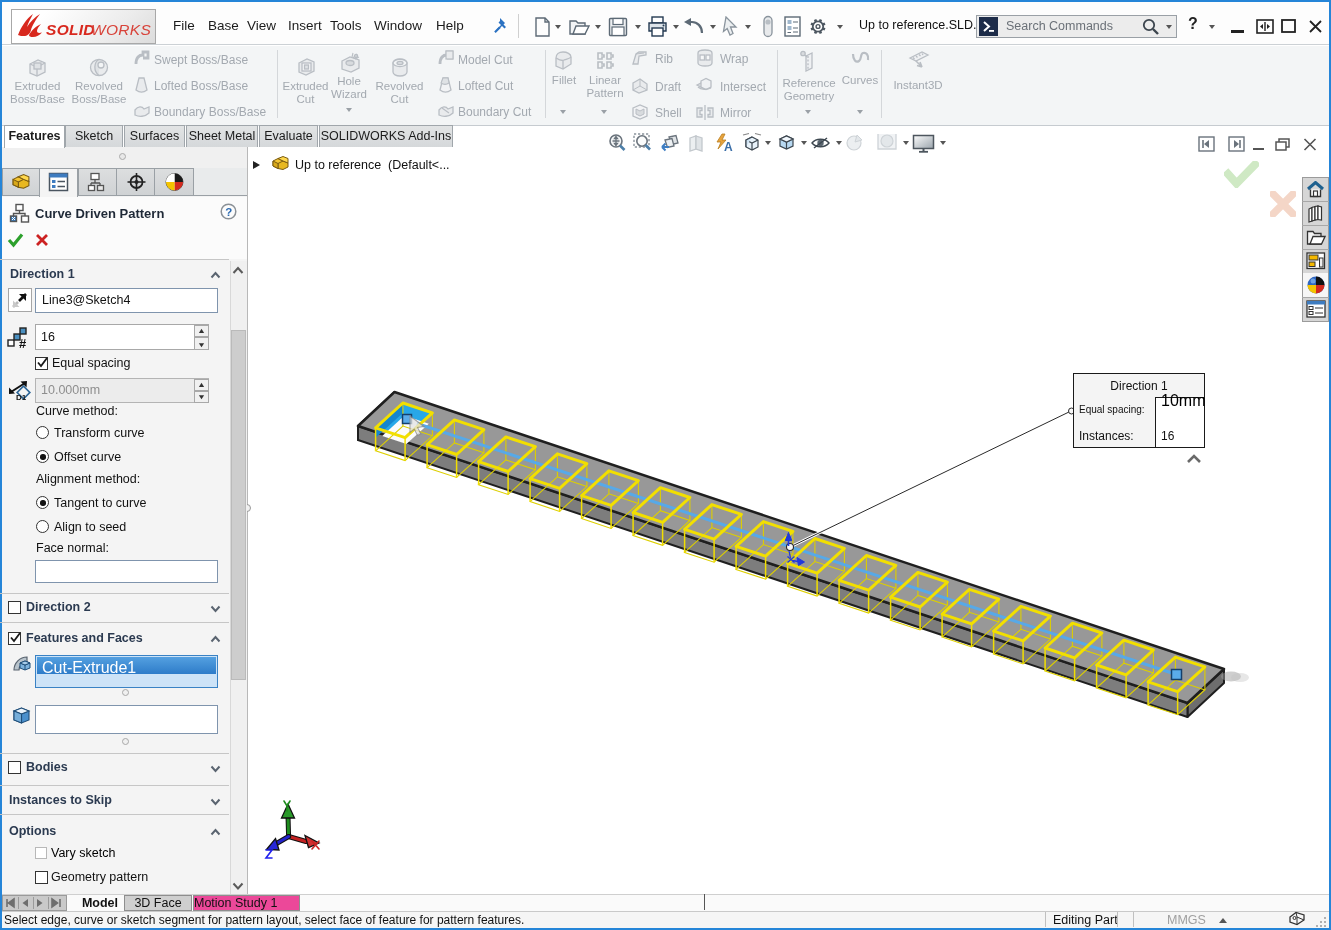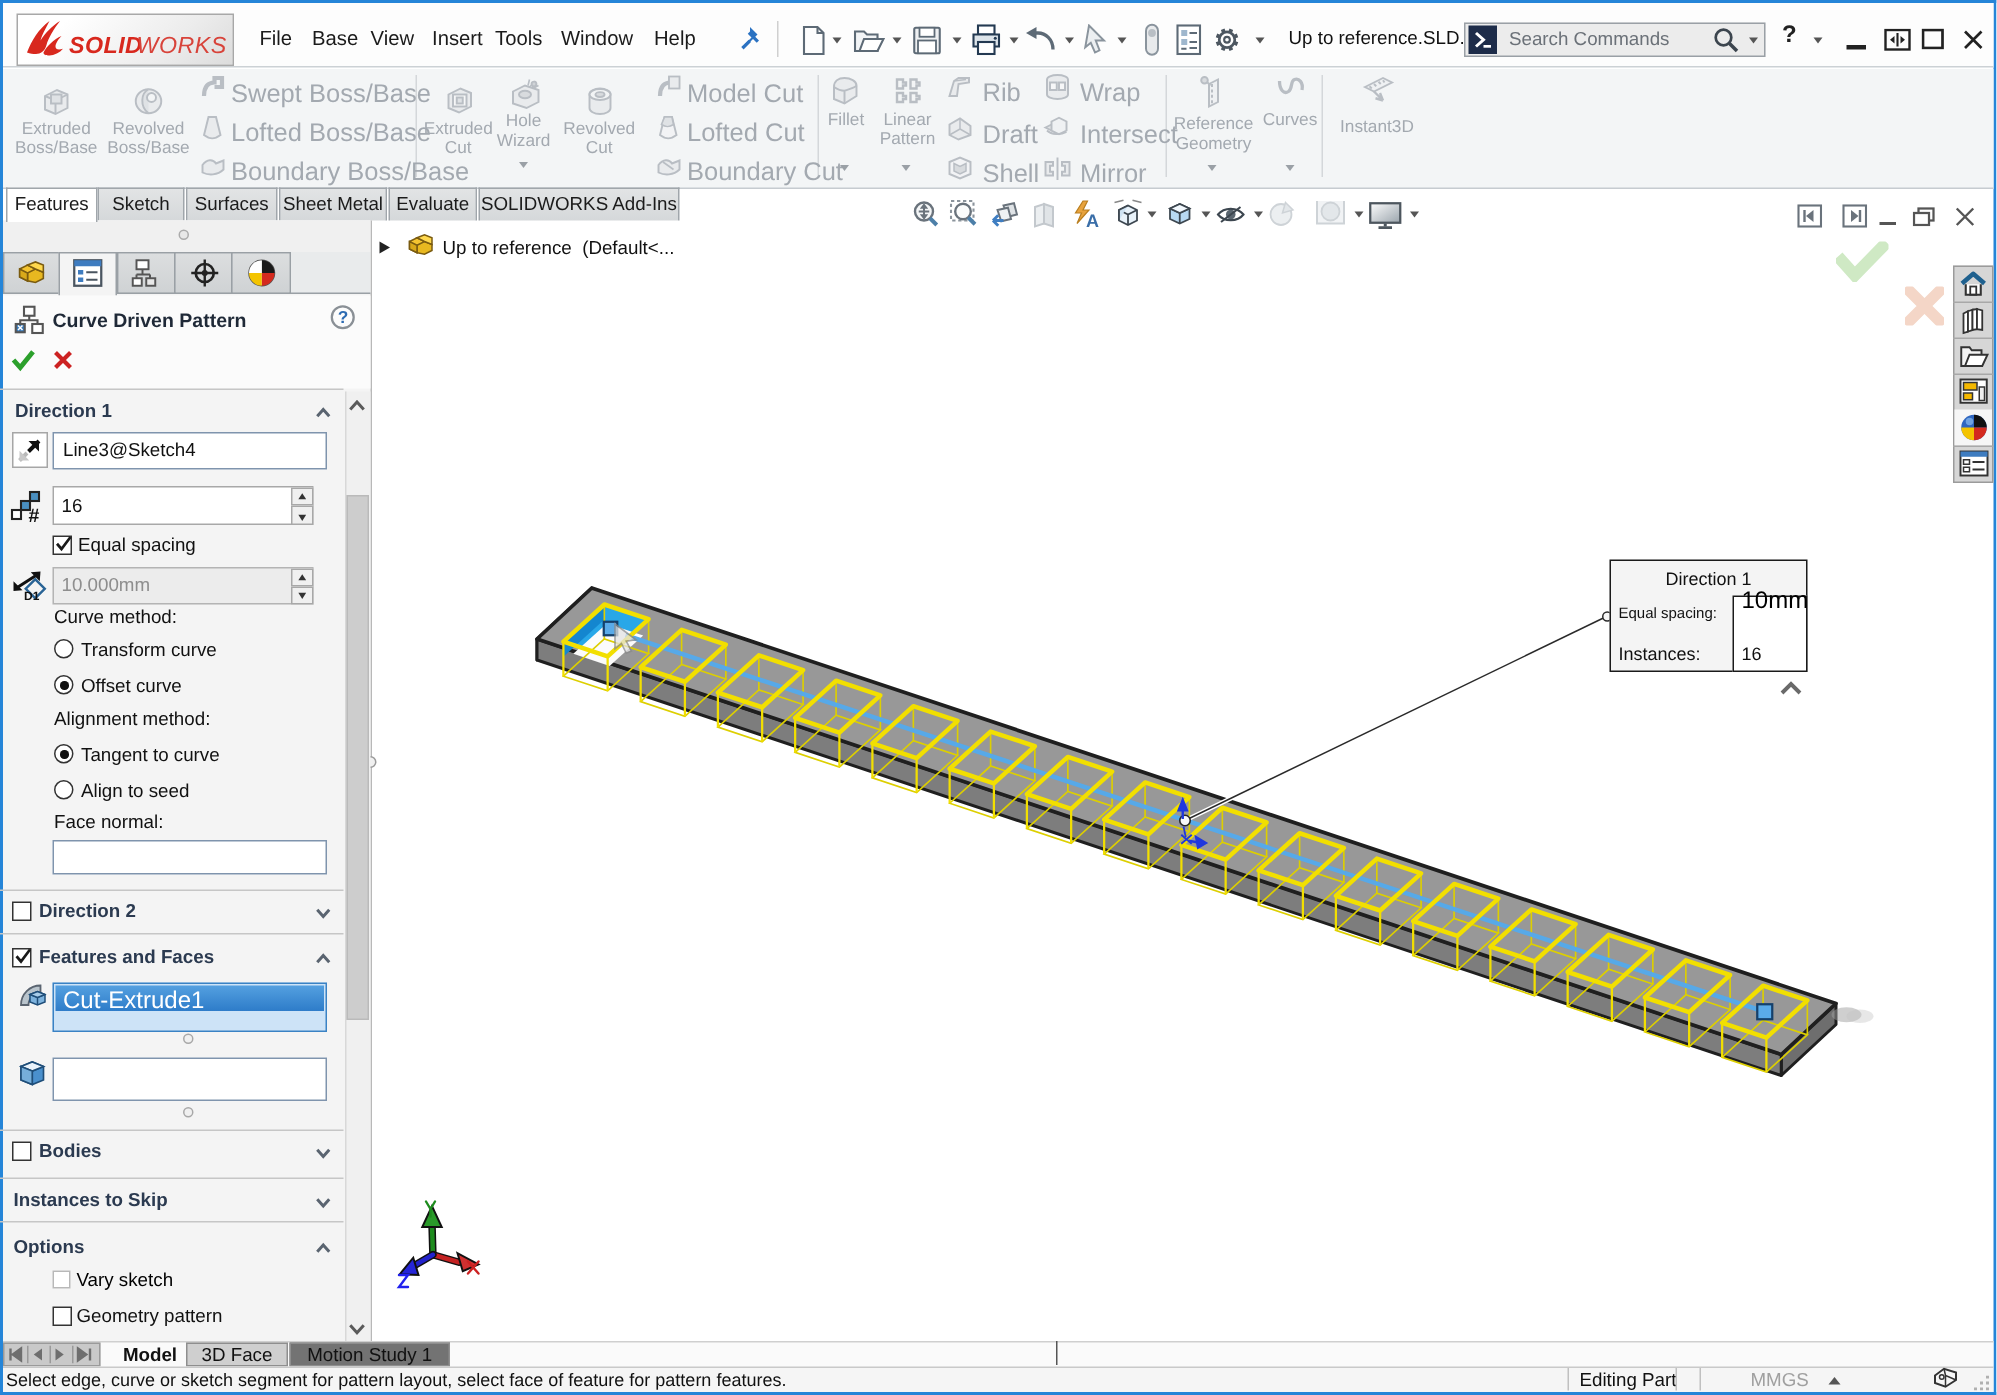--- a/index.html
+++ b/index.html
@@ -1,20 +1,20 @@
 <!DOCTYPE html>
 <html><head><meta charset="utf-8">
 <style>
 *{margin:0;padding:0;box-sizing:border-box}
 html,body{width:1331px;height:930px;overflow:hidden}
 body{font-family:"Liberation Sans",sans-serif;background:#fff;position:relative}
 .ab{position:absolute}
 .txt{position:absolute;white-space:nowrap}
 .rlbl{position:absolute;font-size:11.5px;color:#a3a9b0;text-align:center;line-height:12.5px;white-space:nowrap}
-.rlbl2{position:absolute;font-size:17px;color:#a3a9b0;white-space:nowrap}
+.rlbl2{position:absolute;font-size:12px;color:#a3a9b0;white-space:nowrap}
 .menu{position:absolute;top:15px;height:22px;line-height:22px;font-size:13.5px;color:#1b1b1b;}
 .tab{position:absolute;top:125px;height:22px;border:1px solid #a0a6ab;border-bottom:none;background:linear-gradient(#e2e4e5,#d5d8da);font-size:12.5px;color:#1b1b1b;text-align:center;line-height:21px}
 .vsep{position:absolute;top:50px;height:68px;width:1px;background:#d4d7da}
 .caret{position:absolute;width:0;height:0;border-left:3.5px solid transparent;border-right:3.5px solid transparent;border-top:4px solid #9aa0a6}
 .caretD{position:absolute;width:0;height:0;border-left:3.5px solid transparent;border-right:3.5px solid transparent;border-top:4px solid #555}
 .fld{position:absolute;background:#fff;border:1px solid #98a8bc}
 .grphead{position:absolute;font-weight:bold;font-size:12.5px;color:#2b3a50;white-space:nowrap}
 .lbl{position:absolute;font-size:12.5px;color:#111;white-space:nowrap}
 .cb{position:absolute;width:13px;height:13px;background:#fff;border:1.5px solid #333}
 .rad{position:absolute;width:13px;height:13px;background:#fff;border:1.5px solid #333;border-radius:50%}
@@ -301,21 +301,21 @@
       <path d="M8 11 L14 17 M14 17 L12 12 M14 17 L9 15.5" fill="none" stroke-width="1.6"></path>
     </g>
   </svg>
 <div class="rlbl" style="left:888px;top:79px;width:60px">Instant3D</div>
 
 <div class="tab" style="left:65px;width:58px">Sketch</div>
 <div class="tab" style="left:124px;width:61px">Surfaces</div>
 <div class="tab" style="left:186px;width:72px">Sheet Metal</div>
 <div class="tab" style="left:259px;width:59px">Evaluate</div>
 <div class="tab" style="left:319px;width:134px">SOLIDWORKS Add-Ins</div>
-<div class="tab" style="left:4px;width:61px;background:#fff;font-weight:normal;height:23px;z-index:3">Features</div>
+<div class="tab" style="left:4px;width:61px;background:#fff;font-weight:bold;height:23px;z-index:3">Features</div>
 
 <svg class="ab" style="left:607px;top:133px" width="20" height="20" viewBox="0 0 20 20">
     <circle cx="9" cy="8" r="6" fill="#f4f6f7" stroke="#6a737c" stroke-width="1.6"></circle>
     <g stroke="#6a737c" stroke-width="1.3">
       <path d="M9 4.5 L9 11.5 M5.5 8 L12.5 8"></path>
       <path d="M9 3.5 L7.5 5.5 L10.5 5.5 Z M9 12.5 L7.5 10.5 L10.5 10.5 Z" fill="#6a737c"></path>
     </g>
     <line x1="13" y1="12.5" x2="17.5" y2="17" stroke="#4d7fa8" stroke-width="2.6"></line>
   </svg>
 <svg class="ab" style="left:633px;top:133px" width="21" height="20" viewBox="0 0 21 20">
@@ -806,21 +806,21 @@
       <path d="M48 2 L53.5 6 L48 10 Z M56 2 L56 10" stroke="#6e6e6e" stroke-width="1.6"></path>
     </g>
     <g stroke="#9a9a9a" stroke-width="1">
       <line x1="14.5" y1="0" x2="14.5" y2="12"></line>
       <line x1="29.5" y1="0" x2="29.5" y2="12"></line>
       <line x1="44.5" y1="0" x2="44.5" y2="12"></line>
     </g>
   </svg>
 <div class="txt" style="left:77px;top:896px;width:46px;text-align:center;font-size:12.5px;font-weight:bold;color:#111">Model</div>
 <div class="ab" style="left:124px;top:895px;width:68px;height:15.5px;background:#cfcfcf;border:1px solid #8e8e8e;font-size:12.5px;text-align:center;line-height:14px;color:#111">3D Face</div>
-<div class="ab" style="left:193px;top:895px;width:107px;height:15.5px;background:#737373;border:1px solid #8e8e8e;font-size:12.5px;text-align:center;line-height:14px;color:#111">Motion Study 1</div>
+<div class="ab" style="left:193px;top:895px;width:107px;height:15.5px;background:#ec4899;border:1px solid #8e8e8e;font-size:12.5px;text-align:left;line-height:14px;color:#111">Motion Study 1</div>
 <div class="ab" style="left:704px;top:894px;width:1px;height:16px;background:#555"></div>
 
 <div class="ab" style="left:2px;top:910.5px;width:1327px;height:17.5px;background:#f5f5f5;border-top:1px solid #c9c9c9"></div>
 <div class="txt" style="left:4px;top:913px;font-size:12px;color:#111">Select edge, curve or sketch segment for pattern layout, select face of feature for pattern features.</div>
 <div class="ab" style="left:1045px;top:912px;width:1px;height:15px;background:#c0c0c0"></div>
 <div class="txt" style="left:1053px;top:913px;font-size:12.5px;color:#111">Editing Part</div>
 <div class="ab" style="left:1117px;top:912px;width:1px;height:15px;background:#c0c0c0"></div>
 <div class="ab" style="left:1133px;top:912px;width:1px;height:15px;background:#c0c0c0"></div>
 <div class="txt" style="left:1167px;top:913px;font-size:12.5px;color:#a0a0a0">MMGS</div>
 <svg class="ab" style="left:1218px;top:917px" width="10" height="7" viewBox="0 0 10 7">

